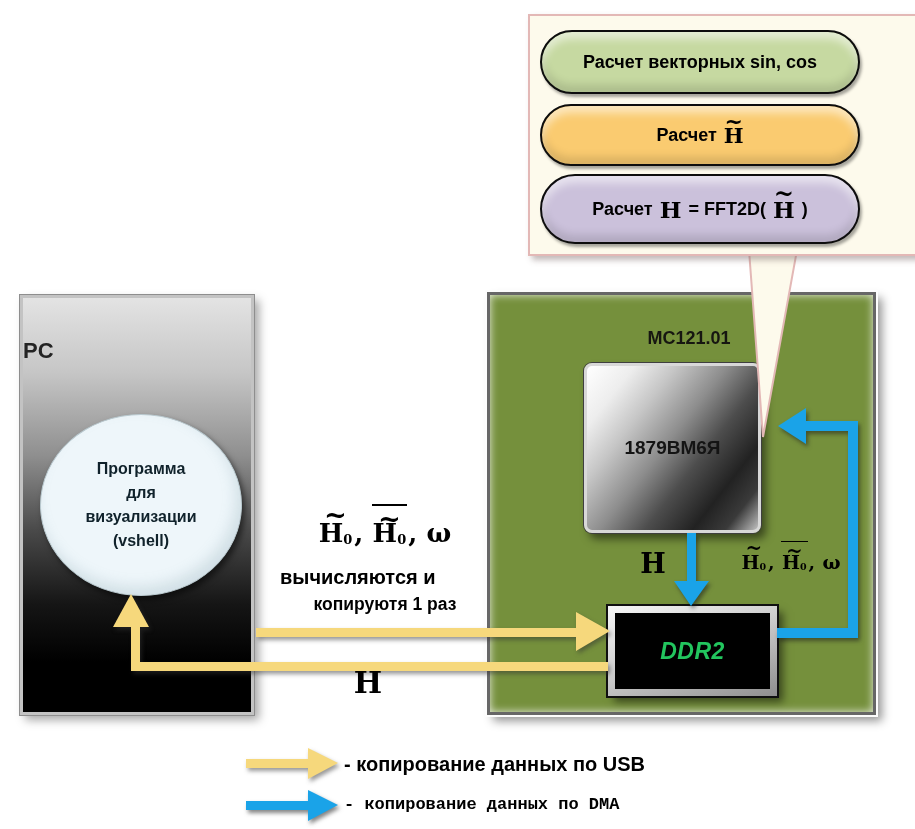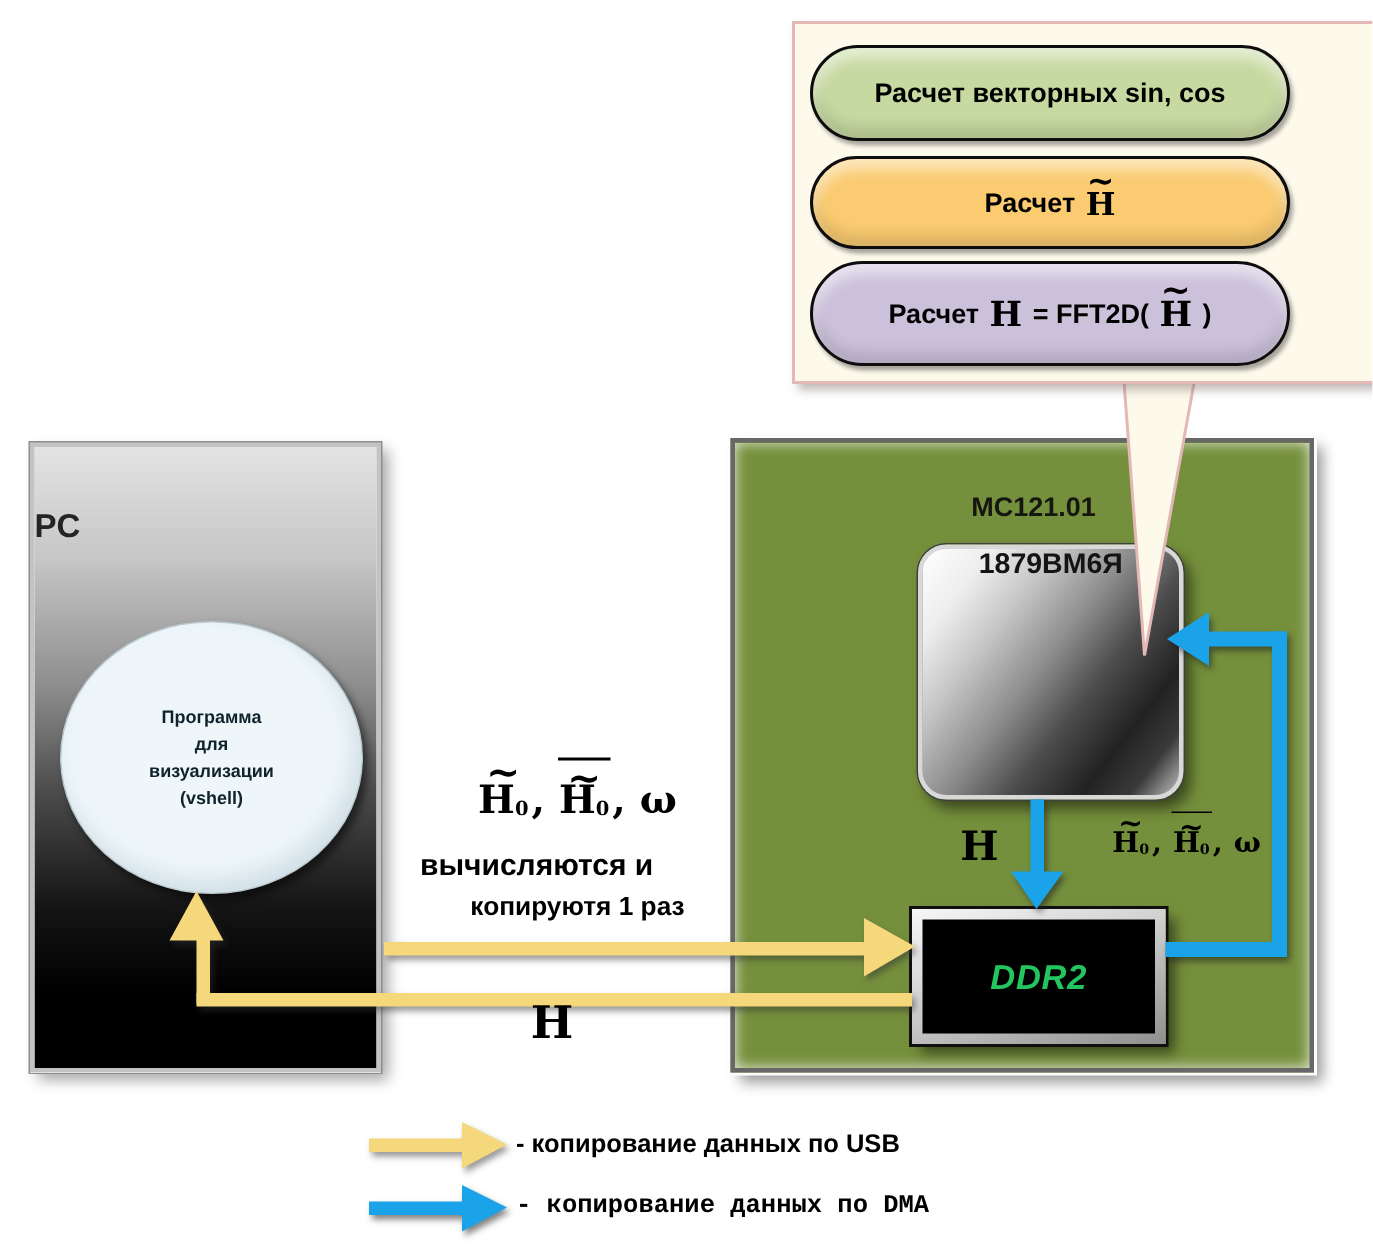--- a/index.html
+++ b/index.html
@@ -29,46 +29,46 @@
 
   
   #pc-box{left:20px;top:295px;width:228px;height:414px;border:3px solid #c3c3c3;
           box-shadow:0 0 0 1px #8e8e8e,5px 5px 9px rgba(0,0,0,.35);z-index:1;
           background:linear-gradient(180deg,#e3e3e3 0%,#c6c6c6 18%,#8f8f8f 38%,#4a4a4a 56%,#151515 74%,#000 88%);}
   #pc-title{left:0;top:40px;width:100%;text-align:left;font-size:22px;font-weight:bold;color:#242424;}
   #pc-ellipse{left:17px;top:116px;width:200px;height:180px;border-radius:50%;
               background:#eef6fa;border:1px solid #b9c9cf;
               box-shadow:3px 4px 6px rgba(0,0,0,.55),inset -5px -8px 14px rgba(110,145,160,.22);
               display:flex;flex-direction:column;align-items:center;justify-content:center;
-              font-size:12px;font-weight:bold;color:#10222b;line-height:1.5;text-align:center;}
+              font-size:16px;font-weight:bold;color:#10222b;line-height:1.5;text-align:center;}
 
   
   #board{left:487px;top:292px;width:383px;height:417px;background:#75903C;border:3px solid #676767;
          box-shadow:0 0 0 2px #fdfdfd,6px 6px 9px rgba(0,0,0,.42),inset 0 0 9px rgba(255,255,255,.85);z-index:1;}
   #board-title{left:601px;top:328px;width:176px;text-align:center;font-size:18px;font-weight:bold;color:#161611;z-index:2;}
-  #chip{left:612px;top:363px;width:171px;height:164px;border-radius:19px;border:3px solid #d8d8d8;
+  #chip{left:584px;top:363px;width:171px;height:164px;border-radius:8px;border:3px solid #d8d8d8;
         box-shadow:0 0 0 1px #3f3f3f,5px 6px 9px rgba(0,0,0,.5);z-index:2;
         background:linear-gradient(128deg,#ffffff 0%,#ededed 16%,#c6c6c6 30%,#8d8d8d 47%,#4d4d4d 62%,#222222 78%,#3a3a3a 89%,#c0c0c0 100%);
-        display:flex;align-items:flex-start;justify-content:center;}
+        display:flex;align-items:center;justify-content:center;}
   #chip-label{font-size:19px;font-weight:bold;color:#141414;}
   #ddr2{left:608px;top:606px;width:169px;height:90px;box-sizing:border-box;padding:7px;
         background:linear-gradient(160deg,#f7f7f7 0%,#cfcfcf 45%,#8f8f8f 100%);
         box-shadow:0 0 0 2px #101010,6px 6px 8px rgba(0,0,0,.5);z-index:2;}
   #ddr2-core{width:100%;height:100%;background:#000;display:flex;align-items:center;justify-content:center;
              color:#22c55e;font-size:23px;font-weight:bold;letter-spacing:0.5px;font-style:italic;}
 
   
   .lbl{z-index:7;}
   #usb-math{left:280px;top:518px;width:210px;text-align:center;font-size:26px;}
   #usb-note-1{left:280px;top:566px;width:210px;text-align:left;font-size:20px;font-weight:bold;}
   #usb-note-2{left:280px;top:594px;width:210px;text-align:center;font-size:17.5px;font-weight:bold;}
   #h-return-label{left:328px;top:666px;width:80px;text-align:center;font-size:30px;}
   #h-chip-label{left:633px;top:549px;width:40px;text-align:center;font-size:27px;}
   #dma-math{left:731px;top:551px;width:120px;text-align:center;font-size:19px;}
-  #legend-usb-text{left:344px;top:753px;font-size:17px;font-weight:bold;}
+  #legend-usb-text{left:344px;top:753px;font-size:20px;font-weight:bold;}
   #legend-dma-text{left:344px;top:795px;font-size:17px;font-weight:bold;font-family:Liberation Mono, monospace;}
 
   
   #wires{left:0;top:0;width:915px;height:829px;z-index:5;pointer-events:none;}
 </style>
 </head>
 <body>
 
 <div id="canvas">
 

